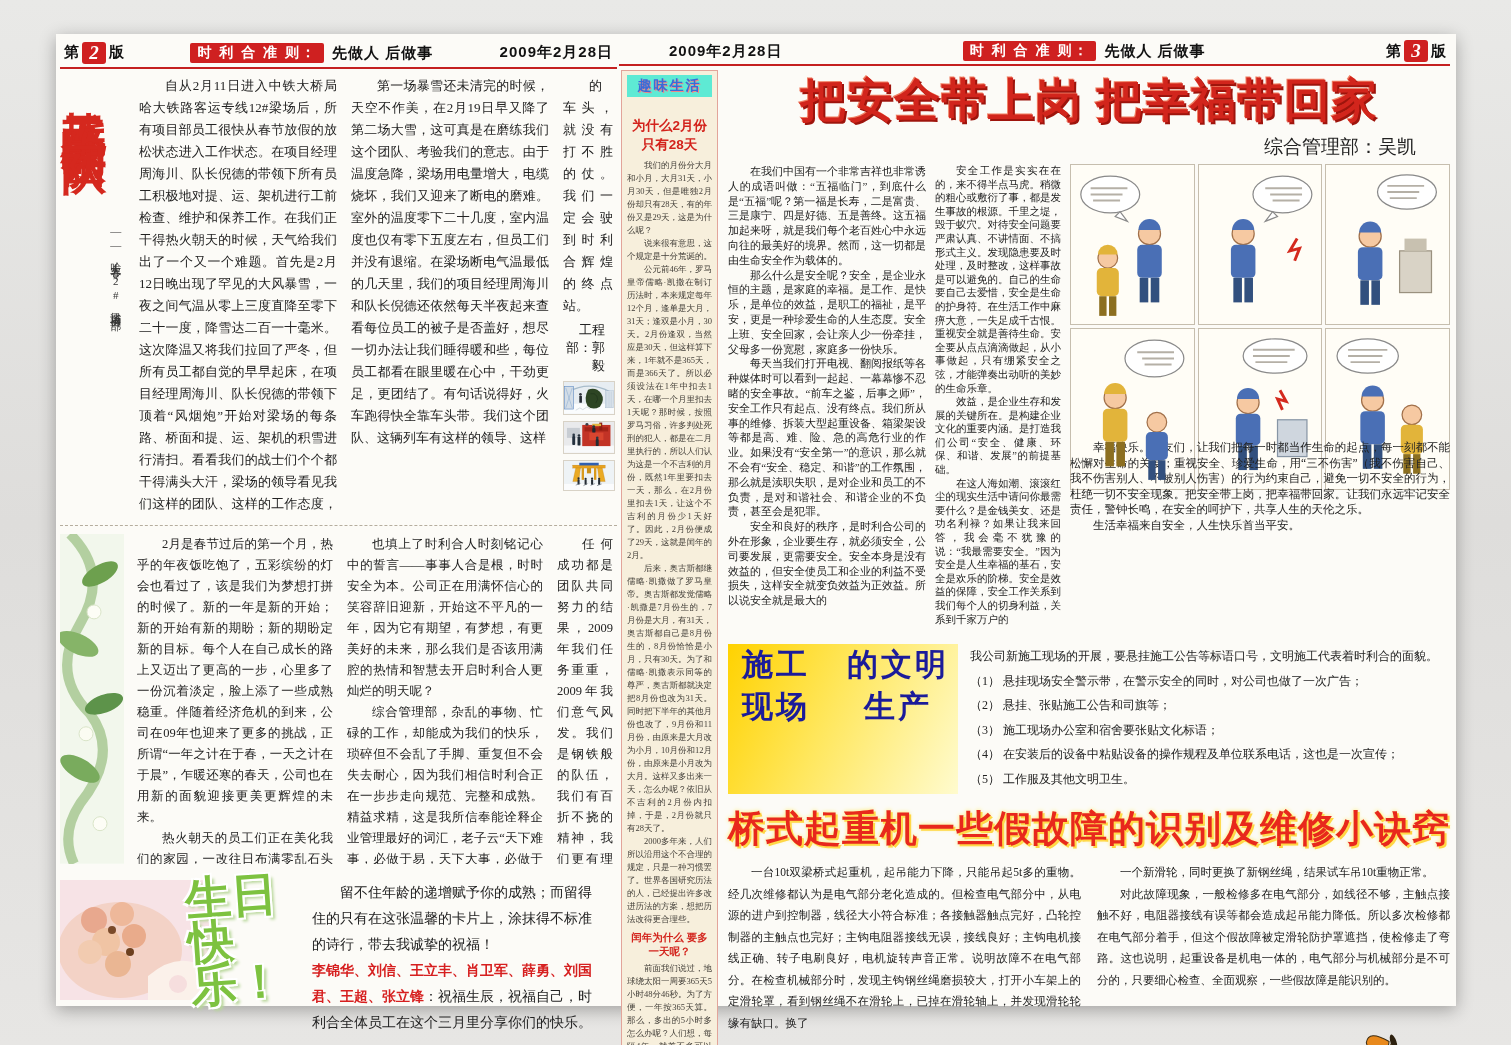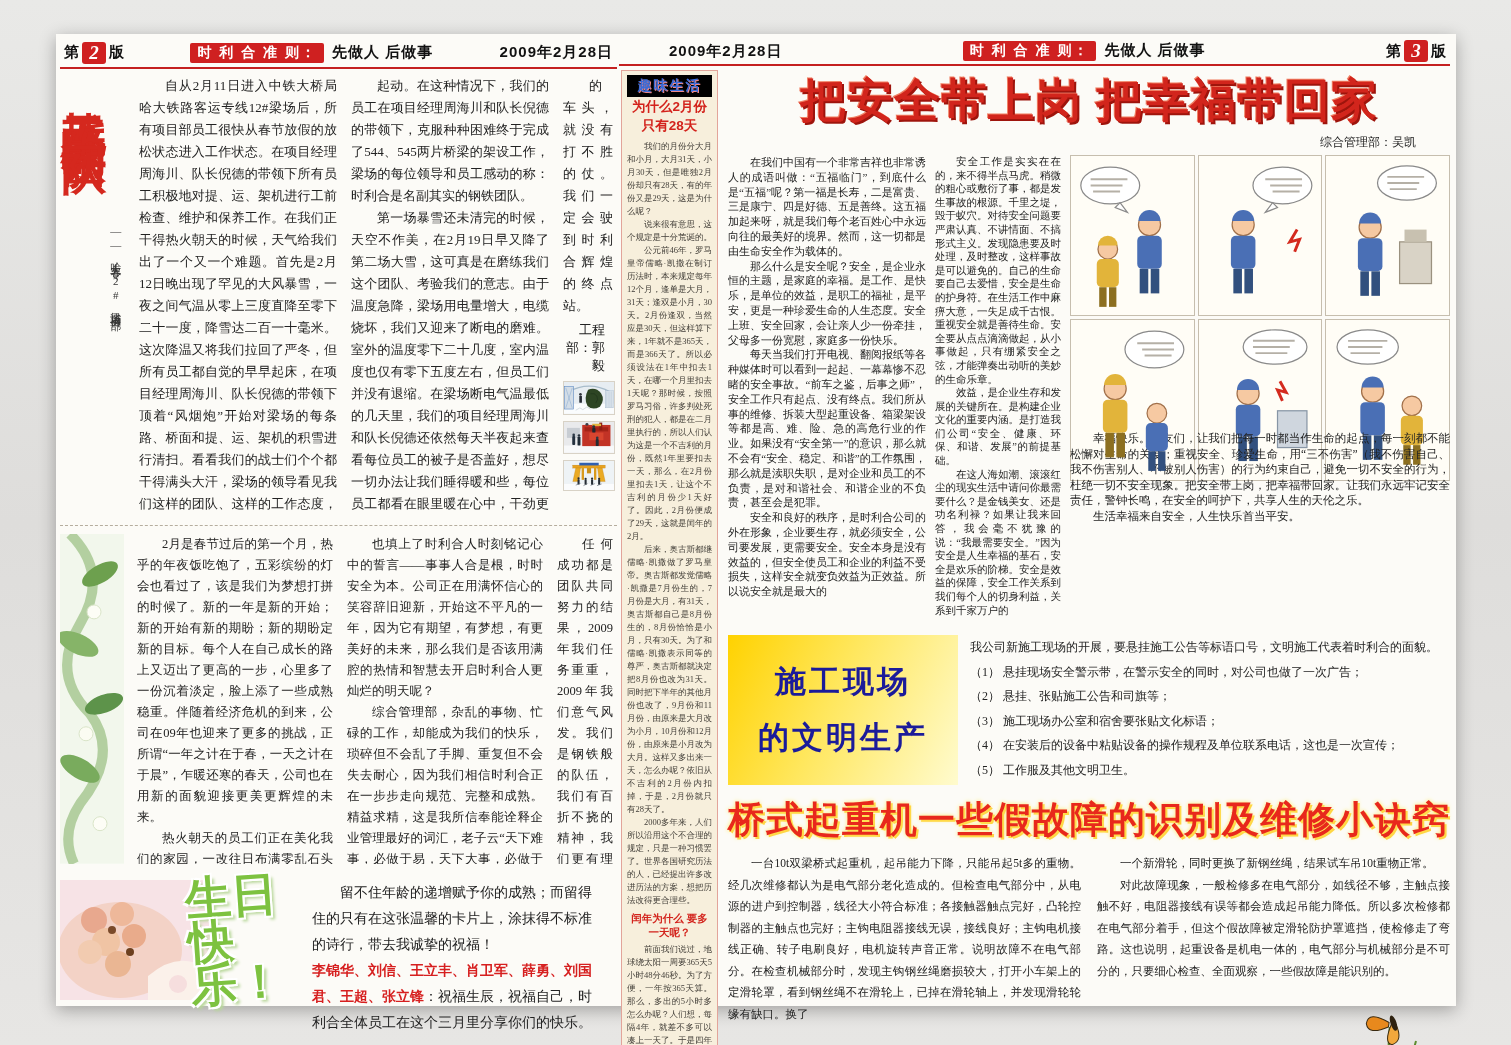--- a/index.html
+++ b/index.html
@@ -23,21 +23,21 @@
     font-family:"Liberation Sans", sans-serif;
     font-size:15px;font-weight:bold;color:#111;
     padding:0 4px 2px 4px;
   }
   .pagenum{display:flex;align-items:center;gap:3px;font-size:15px;}
   .numbox{
     display:inline-block;width:24px;height:22px;line-height:22px;text-align:center;
     background:#cf2020;color:#fff;font-size:19px;font-style:italic;border-radius:3px;
     font-family:"Liberation Serif", serif;font-weight:bold;
   }
-  .motto{display:flex;align-items:flex-start;gap:8px;}
+  .motto{display:flex;align-items:flex-end;gap:8px;}
   .mottobox{
     background:#cf2020;color:#fff;padding:1px 7px;font-size:14px;letter-spacing:2px;
     border-radius:2px;
   }
   .mottotext{font-size:15px;letter-spacing:1px;}
   .pdate{font-size:15px;letter-spacing:1px;}
   .sp{flex:1;}
   
   .page-left{width:656px;padding:6px 2px 0 4px;display:flex;flex-direction:column;}
   .article1{
@@ -83,23 +83,23 @@
   }
   .bday-text{flex:1;font-size:14px;line-height:26px;padding:0 12px 0 4px;}
   .bday-text .names{color:#d61f1f;font-weight:bold;}
   
   .center-col{
     width:97px;flex:none;margin:4px 2px 0 2px;
     border:1px solid #e2a49a;background:#f7efdc;
     padding:4px 5px;box-sizing:border-box;overflow:hidden;
   }
   .strip-tag{
-    background:#000000;color:#3a6bd8;text-align:center;
+    background:#5eead4;color:#3a6bd8;text-align:center;
     font-family:"Liberation Sans", sans-serif;font-weight:900;font-size:14px;
-    letter-spacing:2px;padding:2px 0;margin-bottom:1px;
+    letter-spacing:2px;padding:2px 0;margin-bottom:20px;
     text-shadow:1px 1px 0 #e88;
   }
   .strip-title{
     color:#d3231c;font-family:"Liberation Sans", sans-serif;
     font-weight:900;font-size:13.5px;text-align:center;line-height:1.4;margin-bottom:4px;
   }
   .strip-body p{font-size:8.5px;line-height:13px;text-indent:2em;margin:0;text-align:justify;color:#44403a;}
   .strip-sub{
     color:#d3231c;font-weight:900;font-size:10.5px;text-align:center;margin:4px 0 4px 0;
     font-family:"Liberation Sans", sans-serif;line-height:1.35;
@@ -108,38 +108,38 @@
   .right-half{flex:1;display:flex;flex-direction:column;padding:6px 6px 0 0;}
   .right-body{display:flex;flex:1;}
   .right-main{flex:1;display:flex;flex-direction:column;padding-left:8px;}
   .big-title{
     margin:4px 0 0 0;text-align:center;
     font-family:"Liberation Sans", sans-serif;
     font-size:46px;font-weight:900;letter-spacing:1px;color:#d2251c;
     text-shadow:2px 2px 0 #9e140c,-1px -1px 0 #f08064;
     white-space:nowrap;
   }
-  .safety-byline{text-align:right;font-size:12px;padding-right:34px;margin-top:2px;}
+  .safety-byline{text-align:right;font-size:19px;padding-right:34px;margin-top:2px;}
   .safety-cols{display:flex;gap:9px;height:472px;margin-top:4px;}
   .scol1{width:198px;font-size:11px;line-height:14.8px;overflow:hidden;}
   .scol2{width:126px;font-size:10.5px;line-height:13.6px;overflow:hidden;}
   .sright{flex:1;display:flex;flex-direction:column;overflow:hidden;}
   .comics{
     display:grid;grid-template-columns:repeat(3,1fr);gap:3px;height:268px;flex:none;
   }
   .comic{border:1px solid #c6beae;background:#fffdf6;}
   .comic svg{display:block;width:100%;height:100%;}
   .comic:nth-child(2) svg,.comic:nth-child(4) svg{transform:scaleX(-1);}
   .scol3{margin-top:8px;font-size:11.5px;line-height:15.5px;overflow:hidden;}
   
   .civilized{display:flex;gap:12px;height:150px;margin-top:8px;}
   .ybox{
     width:230px;flex:none;
     background:linear-gradient(115deg,#ffd200 0%,#ffe75e 45%,#fffbce 100%);
-    display:flex;flex-direction:column;justify-content:center;gap:14px;
+    display:flex;flex-direction:row;justify-content:center;gap:14px;
     font-family:"Liberation Sans", sans-serif;
     font-size:31px;font-weight:900;color:#1b1b9a;text-align:center;letter-spacing:3px;
   }
   .clist{flex:1;font-size:12px;line-height:24.5px;overflow:hidden;}
   .clist .intro{margin:0;text-indent:0;}
   .clist p{margin:0;}
   .crane-title{
     margin:10px 0 2px 0;text-align:center;
     font-family:Liberation Mono, monospace;
     font-size:37px;font-weight:900;color:#e8281c;letter-spacing:1px;
@@ -174,21 +174,20 @@
 
     <section class="article1">
       <div class="vblock">
         <h1 class="vtitle">战无不胜的钢铁团队</h1>
         <div class="vsub">——哈大客专12#梁场项目部</div>
       </div>
       <div class="a1col">
           <p class="para">自从2月11日进入中铁大桥局哈大铁路客运专线12#梁场后，所有项目部员工很快从春节放假的放松状态进入工作状态。在项目经理周海川、队长倪德的带领下所有员工积极地对提、运、架机进行工前检查、维护和保养工作。在我们正干得热火朝天的时候，天气给我们出了一个又一个难题。首先是2月12日晚出现了罕见的大风暴雪，一夜之间气温从零上三度直降至零下二十一度，降雪达二百一十毫米。这次降温又将我们拉回了严冬，但所有员工都自觉的早早起床，在项目经理周海川、队长倪德的带领下顶着“风烟炮”开始对梁场的每条路、桥面和提、运、架机的积雪进行清扫。看看我们的战士们个个都干得满头大汗，梁场的领导看见我们这样的团队、这样的工作态度，也不约而同的加入了我们的队伍。这场大雪直接影响了我们的架桥工作，两台提梁机的所有变速箱全部冻死，架桥机更是无法</p>
         </div>
       <div class="a1col">
-          <p class="para">起动。在这种情况下，我们的员工在项目经理周海川和队长倪德的带领下，克服种种困难终于完成了544、545两片桥梁的架设工作，梁场的每位领导和员工感动的称：时利合是名副其实的钢铁团队。</p>
           <p class="para">第一场暴雪还未清完的时候，天空不作美，在2月19日早又降了第二场大雪，这可真是在磨练我们这个团队、考验我们的意志。由于温度急降，梁场用电量增大，电缆烧坏，我们又迎来了断电的磨难。室外的温度零下二十几度，室内温度也仅有零下五度左右，但员工们并没有退缩。在梁场断电气温最低的几天里，我们的项目经理周海川和队长倪德还依然每天半夜起来查看每位员工的被子是否盖好，想尽一切办法让我们睡得暖和些，每位员工都看在眼里暖在心中，干劲更足，更团结了。有句话说得好，火车跑得快全靠车头带。我们这个团队、这辆列车有这样的领导、这样</p>
         </div>
       <div class="a1col3">
         <div>
             <p class="para" style="font-size:13px;line-height:22px;">的车头，就没有打不胜的仗。我们一定会驶到时利合辉煌的终点站。</p>
           </div>
         <div class="byline-r">工程部：郭毅</div>
         <div class="photo">
           <svg viewBox="0 0 170 108" preserveAspectRatio="none">
             <rect width="170" height="108" fill="#e7edf2"></rect>

